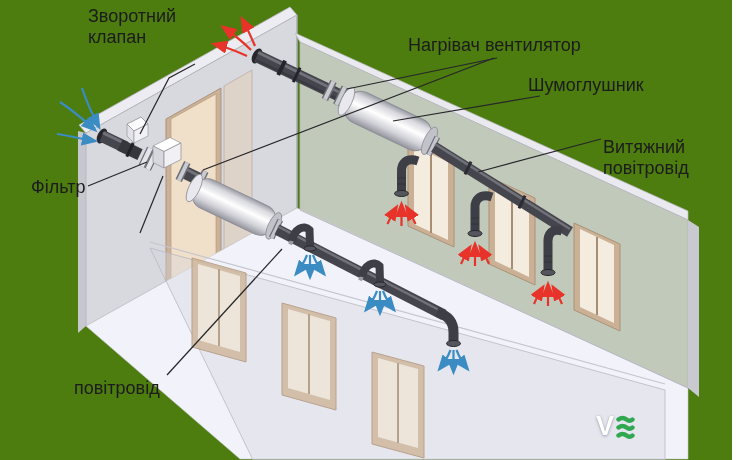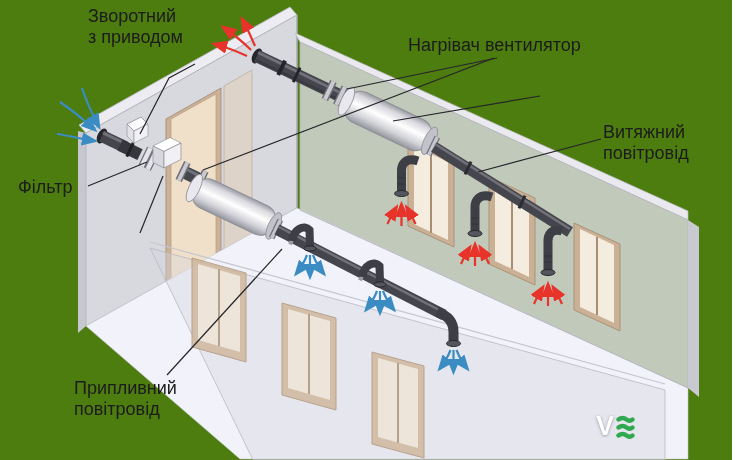--- a/index.html
+++ b/index.html
@@ -248,40 +248,42 @@
     <path d="M 540,96 L 393,121"></path>
     <path d="M 601,139 L 478,172"></path>
     <path d="M 88,186 L 147,162"></path>
     <path d="M 140,233 L 163,176"></path>
     <path d="M 167,375 L 282,249"></path>
   </g>
 </svg>
 
 <div class="label" style="left:88px;top:6px">
   <span>Зворотний</span>
-  <span>з приводом</span>
+  <span>клапан</span>
 </div>
 
 <div class="label" style="left:408px;top:35px">
   <span>Нагрівач вентилятор</span>
 </div>
 
-
-<div class="label" style="left:603px;top:122px">
+<div class="label" style="left:528px;top:75px">
+  <span>Шумоглушник</span>
+</div>
+
+<div class="label" style="left:603px;top:137px">
   <span>Витяжний</span>
   <span>повітровід</span>
 </div>
 
-<div class="label" style="left:18px;top:177px">
+<div class="label" style="left:31px;top:177px">
   <span>Фільтр</span>
 </div>
 
 
 <div class="label" style="left:74px;top:378px">
-  <span>Припливний</span>
   <span>повітровід</span>
 </div>
 
 <div id="logo">
   <span>V</span>
   <svg class="wave" width="19" height="26" viewBox="0 0 19 26">
     <g stroke="#2fa84f" stroke-width="4.4" stroke-linecap="round" fill="none">
       <path d="M2.5,4.5 q4,-3.2 8,0 q3,2.4 6,0"></path>
       <path d="M2.5,12.5 q4,-3.2 8,0 q3,2.4 6,0"></path>
       <path d="M2.5,20.5 q4,-3.2 8,0 q3,2.4 6,0"></path>

